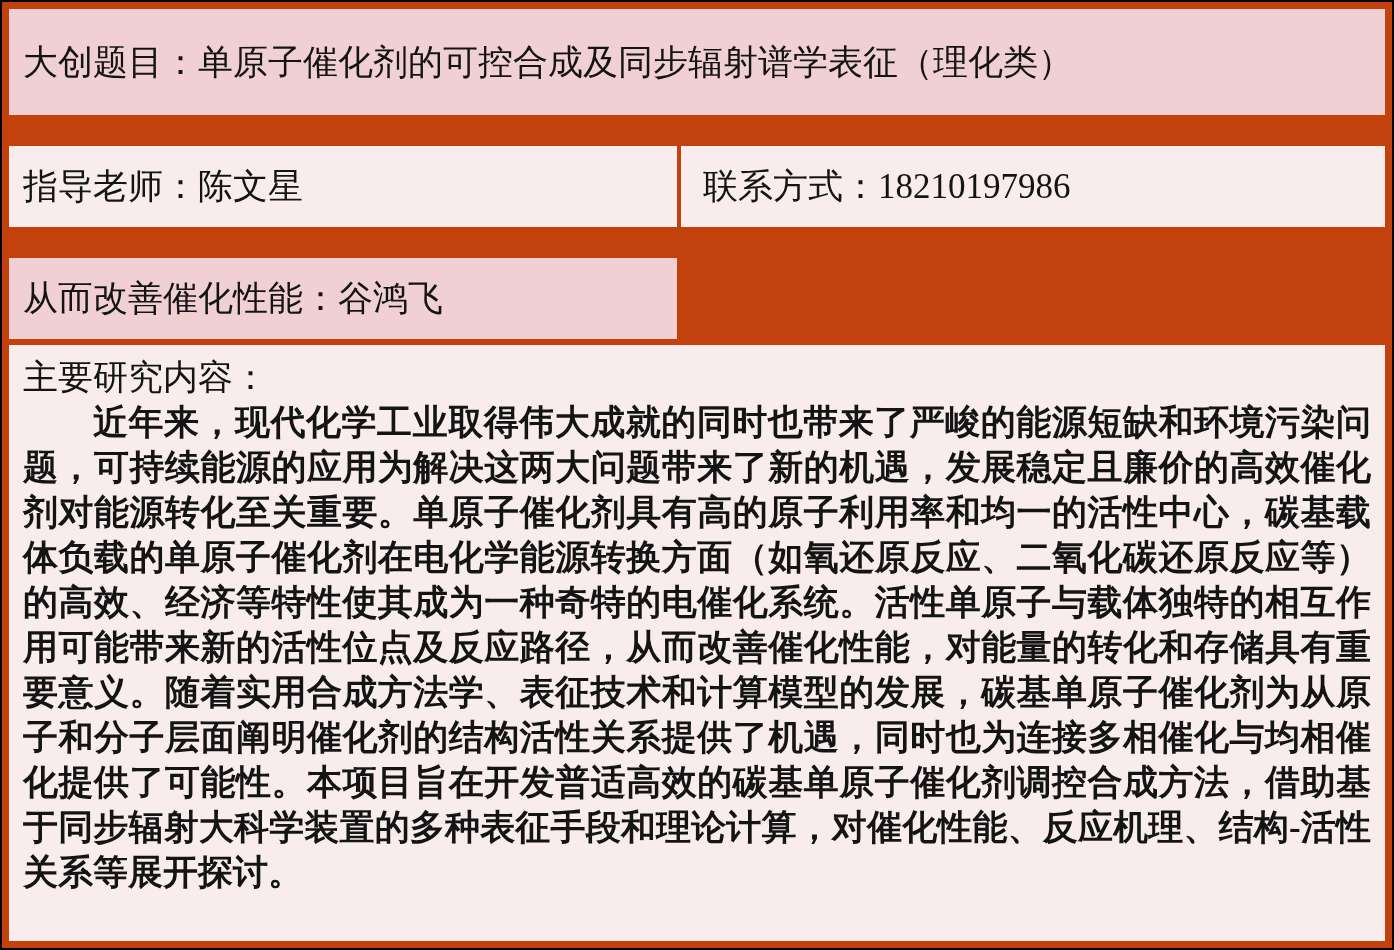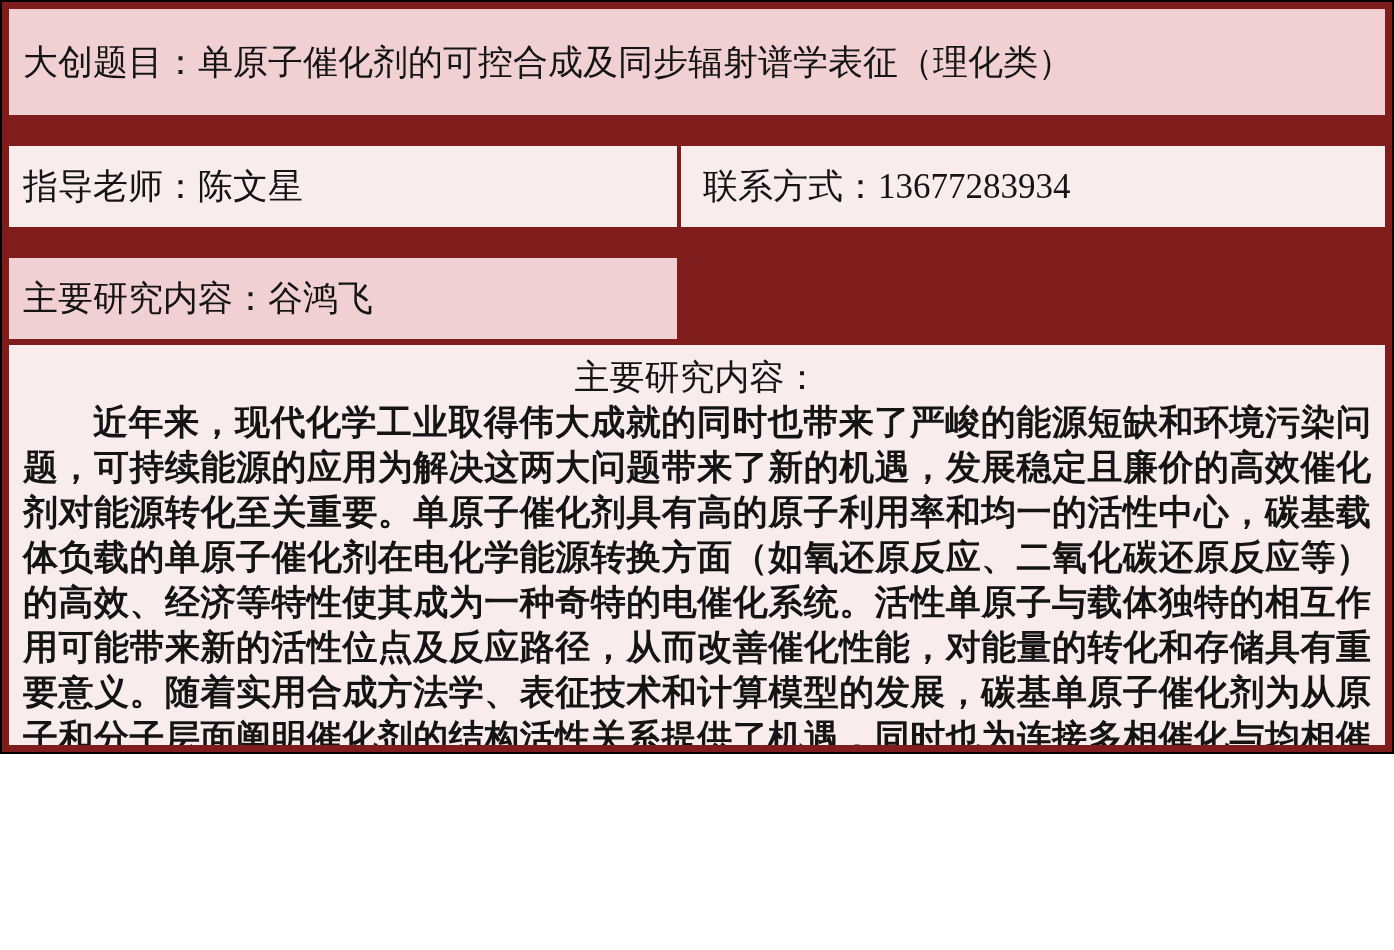--- a/index.html
+++ b/index.html
@@ -3,23 +3,23 @@
 <meta charset="utf-8">
 <style>
   html, body {
     margin: 0;
     padding: 0;
     background: #ffffff;
   }
   .frame {
     box-sizing: border-box;
     width: 1394px;
-    height: 754px;
+    height: 950px;
     border: 2px solid #000000;
-    background: #7f1d1d;
+    background: #c2410c;
     padding: 7px;
     display: flex;
     flex-direction: column;
     gap: 6px;
     font-family: "Liberation Serif", "DejaVu Serif", serif;
     color: #141414;
   }
   .row {
     box-sizing: border-box;
     flex: 0 0 auto;
@@ -55,21 +55,20 @@
   }
   .row-content {
     flex: 1 1 auto;
     padding: 10px 14px;
     font-size: 35px;
     line-height: 45px;
     overflow: hidden;
   }
   .content-heading {
     margin: 0;
-    text-align: center;
   }
   .content-paragraph {
     margin: 0;
     text-indent: 2em;
     text-align: justify;
     font-weight: bold;
   }
 </style>
 </head>
 <body>
@@ -78,27 +77,27 @@
 
   <div class="row row-title bg-dark">
     <span>大创题目：单原子催化剂的可控合成及同步辐射谱学表征（理化类）</span>
   </div>
 
   <div class="row row-pair">
     <div class="cell cell-left bg-light">
       <span>指导老师：陈文星</span>
     </div>
     <div class="cell cell-right bg-light">
-      <span>联系方式：13677283934</span>
+      <span>联系方式：18210197986</span>
     </div>
   </div>
 
   <div class="row row-pair">
     <div class="cell cell-left bg-dark">
-      <span>主要研究内容：谷鸿飞</span>
+      <span>从而改善催化性能：谷鸿飞</span>
     </div>
   </div>
 
   <div class="row row-content bg-light">
     <p class="content-heading">主要研究内容：</p>
     <p class="content-paragraph">近年来，现代化学工业取得伟大成就的同时也带来了严峻的能源短缺和环境污染问题，可持续能源的应用为解决这两大问题带来了新的机遇，发展稳定且廉价的高效催化剂对能源转化至关重要。单原子催化剂具有高的原子利用率和均一的活性中心，碳基载体负载的单原子催化剂在电化学能源转换方面（如氧还原反应、二氧化碳还原反应等）的高效、经济等特性使其成为一种奇特的电催化系统。活性单原子与载体独特的相互作用可能带来新的活性位点及反应路径，从而改善催化性能，对能量的转化和存储具有重要意义。随着实用合成方法学、表征技术和计算模型的发展，碳基单原子催化剂为从原子和分子层面阐明催化剂的结构活性关系提供了机遇，同时也为连接多相催化与均相催化提供了可能性。本项目旨在开发普适高效的碳基单原子催化剂调控合成方法，借助基于同步辐射大科学装置的多种表征手段和理论计算，对催化性能、反应机理、结构-活性关系等展开探讨。</p>
   </div>
 
 </div>
 

